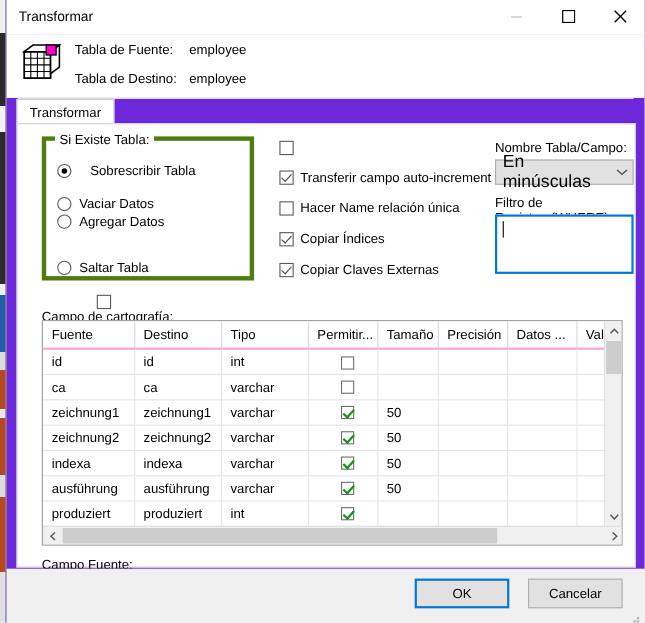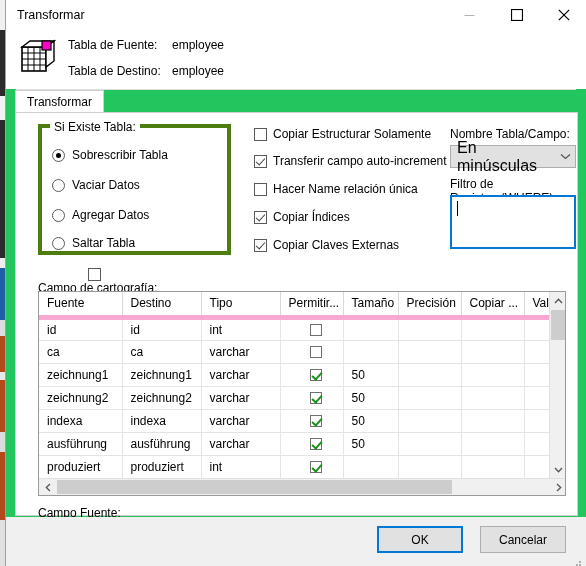--- a/index.html
+++ b/index.html
@@ -28,21 +28,21 @@
       #e8e8e8 372px, #e8e8e8 380px,
       #b4491d 380px, #b4491d 432px,
       #dcdcdc 432px, #dcdcdc 452px,
       #b4491d 452px, #b4491d 520px,
       #e0e0e0 520px, #e0e0e0 566px);
   }
 
   #dialog {
     position: absolute;
     left: 5px; top: 0; width: 581px; height: 566px;
-    background: #22c55e;
+    background: #6d28d9;
     border: 1px solid #a0a0a0;
     border-top: none;
     border-right: none;
   }
 
   
   #titlebar {
     position: relative;
     height: 31px;
     background: #ffffff;
@@ -231,21 +231,21 @@
     table-layout: fixed;
   }
   table.gridtable th {
     height: 25px;
     font-weight: normal;
     font-size: 12px;
     text-align: left;
     padding: 0 0 0 8px;
     background: #ffffff;
     border-right: 1px solid #d8d8d8;
-    border-bottom: 5px solid #f9a8d4;
+    border-bottom: 2px solid #f9a8d4;
     color: #000;
     white-space: nowrap;
     overflow: hidden;
   }
   table.gridtable td {
     height: 23px;
     font-size: 12px;
     padding: 0 0 0 8px;
     border-right: 1px solid #e4e4e4;
     border-bottom: 1px solid #e4e4e4;
@@ -391,41 +391,40 @@
     <div id="tab-transformar">
       <span>Transformar</span>
     </div>
   </div>
 
   <div id="tabbody">
 
     <div id="groupbox">
       <div id="groupbox-title">Si Existe Tabla:</div>
 
-      <div class="radio-row" style="top:18px;">
+      <div class="radio-row" style="top:18px;gap:10px;">
         <span class="radio-mark checked"></span>
         <span class="radio-label">Sobrescribir Tabla</span>
       </div>
       <div class="radio-row" style="top:48px;">
         <span class="radio-mark"></span>
         <span class="radio-label">Vaciar Datos</span>
       </div>
-      <div class="radio-row" style="top:78px;text-align:center;">
+      <div class="radio-row" style="top:64px;text-align:center;">
         <span class="radio-mark"></span>
         <span class="radio-label">Agregar Datos</span>
       </div>
       <div class="radio-row" style="top:106px;">
         <span class="radio-mark"></span>
         <span class="radio-label">Saltar Tabla</span>
       </div>
     </div>
 
     <div class="cbx-row" style="top:13px;">
       <span class="cbx-mark"></span>
-      <span class="cbx-label">Copiar Estructurar Solamente</span>
     </div>
     <div class="cbx-row" style="top:40px;">
       <span class="cbx-mark checked"></span>
       <span class="cbx-label">Transferir campo auto-increment</span>
     </div>
     <div class="cbx-row" style="top:68px;">
       <span class="cbx-mark"></span>
       <span class="cbx-label">Hacer Name relación única</span>
     </div>
     <div class="cbx-row" style="top:96px;">
@@ -472,21 +471,21 @@
               <col style="width:200px">
           </colgroup>
           <thead>
             <tr>
               <th>Fuente</th>
               <th>Destino</th>
               <th>Tipo</th>
               <th>Permitir...</th>
               <th>Tamaño</th>
               <th>Precisión</th>
-              <th>Copiar ...</th>
+              <th>Datos ...</th>
               <th>Valor por</th>
             </tr>
           </thead>
           <tbody id="grid-body">
               <tr>
                 <td>id</td>
                 <td>id</td>
                 <td>int</td>
                 <td class="cellcbx"><span class="gridcbx"></span></td>
                 <td></td>

